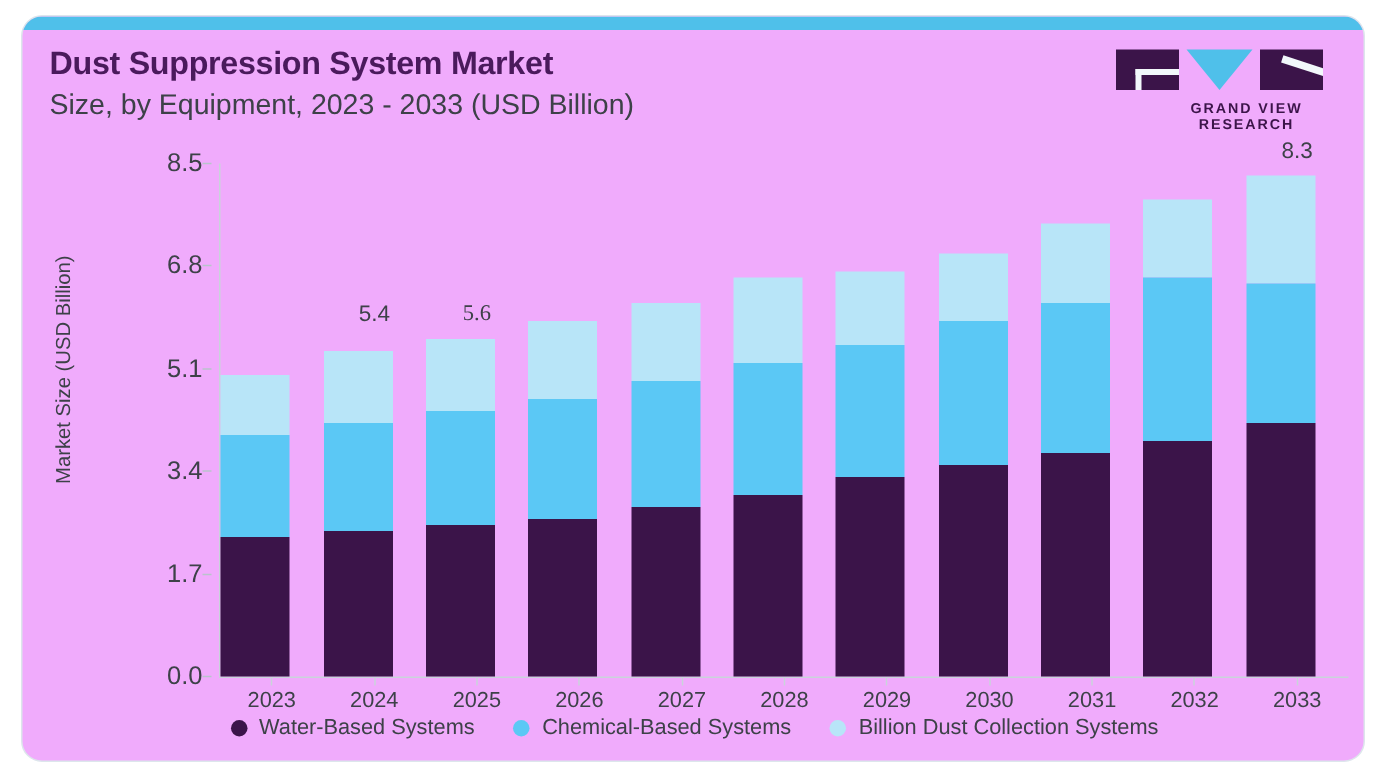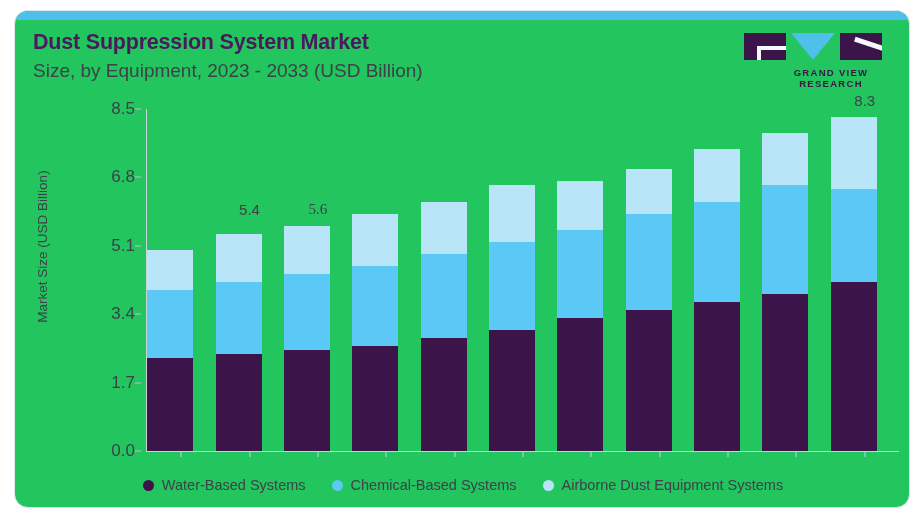--- a/index.html
+++ b/index.html
@@ -13,21 +13,21 @@
     font-family: "Liberation Sans", sans-serif;
     overflow: hidden;
   }
 
   #card {
     position: absolute;
     left: 14px;
     top: 10px;
     width: 896px;
     height: 498px;
-    background: #22c55e;
+    background: #f0abfc;
     border: 1px solid #dde6ec;
     border-radius: 14px;
     box-sizing: border-box;
     overflow: hidden;
   }
 
   #accent-bar {
     position: absolute;
     left: 0;
     top: 0;
@@ -401,30 +401,43 @@
         <div class="bar-col">
           <div class="bar-label" style="bottom: 341.953px;">8.3</div>
           <div class="bar-stack">
             <div class="seg seg-top" style="height: 72.4235px; background: rgb(184, 229, 248);"></div>
             <div class="seg seg-mid" style="height: 92.5412px; background: rgb(91, 200, 245);"></div>
             <div class="seg seg-bot" style="height: 168.988px; background: rgb(59, 20, 73);"></div>
           </div>
           <div class="bar-tick"></div>
         </div>
       </div>
+    <div id="x-labels">
+        <div class="x-label">2023</div>
+        <div class="x-label">2024</div>
+        <div class="x-label">2025</div>
+        <div class="x-label">2026</div>
+        <div class="x-label">2027</div>
+        <div class="x-label">2028</div>
+        <div class="x-label">2029</div>
+        <div class="x-label">2030</div>
+        <div class="x-label">2031</div>
+        <div class="x-label">2032</div>
+        <div class="x-label">2033</div>
+      </div>
   </div>
 
   <div id="legend">
       <div class="legend-item">
         <span class="legend-dot" style="background: rgb(59, 20, 73);"></span>
         <span class="legend-label">Water-Based Systems</span>
       </div>
       <div class="legend-item">
         <span class="legend-dot" style="background: rgb(91, 200, 245);"></span>
         <span class="legend-label">Chemical-Based Systems</span>
       </div>
       <div class="legend-item">
         <span class="legend-dot" style="background: rgb(184, 229, 248);"></span>
-        <span class="legend-label">Airborne Dust Equipment Systems</span>
+        <span class="legend-label">Billion Dust Collection Systems</span>
       </div>
     </div>
 
 </div>
 
 </body></html>

